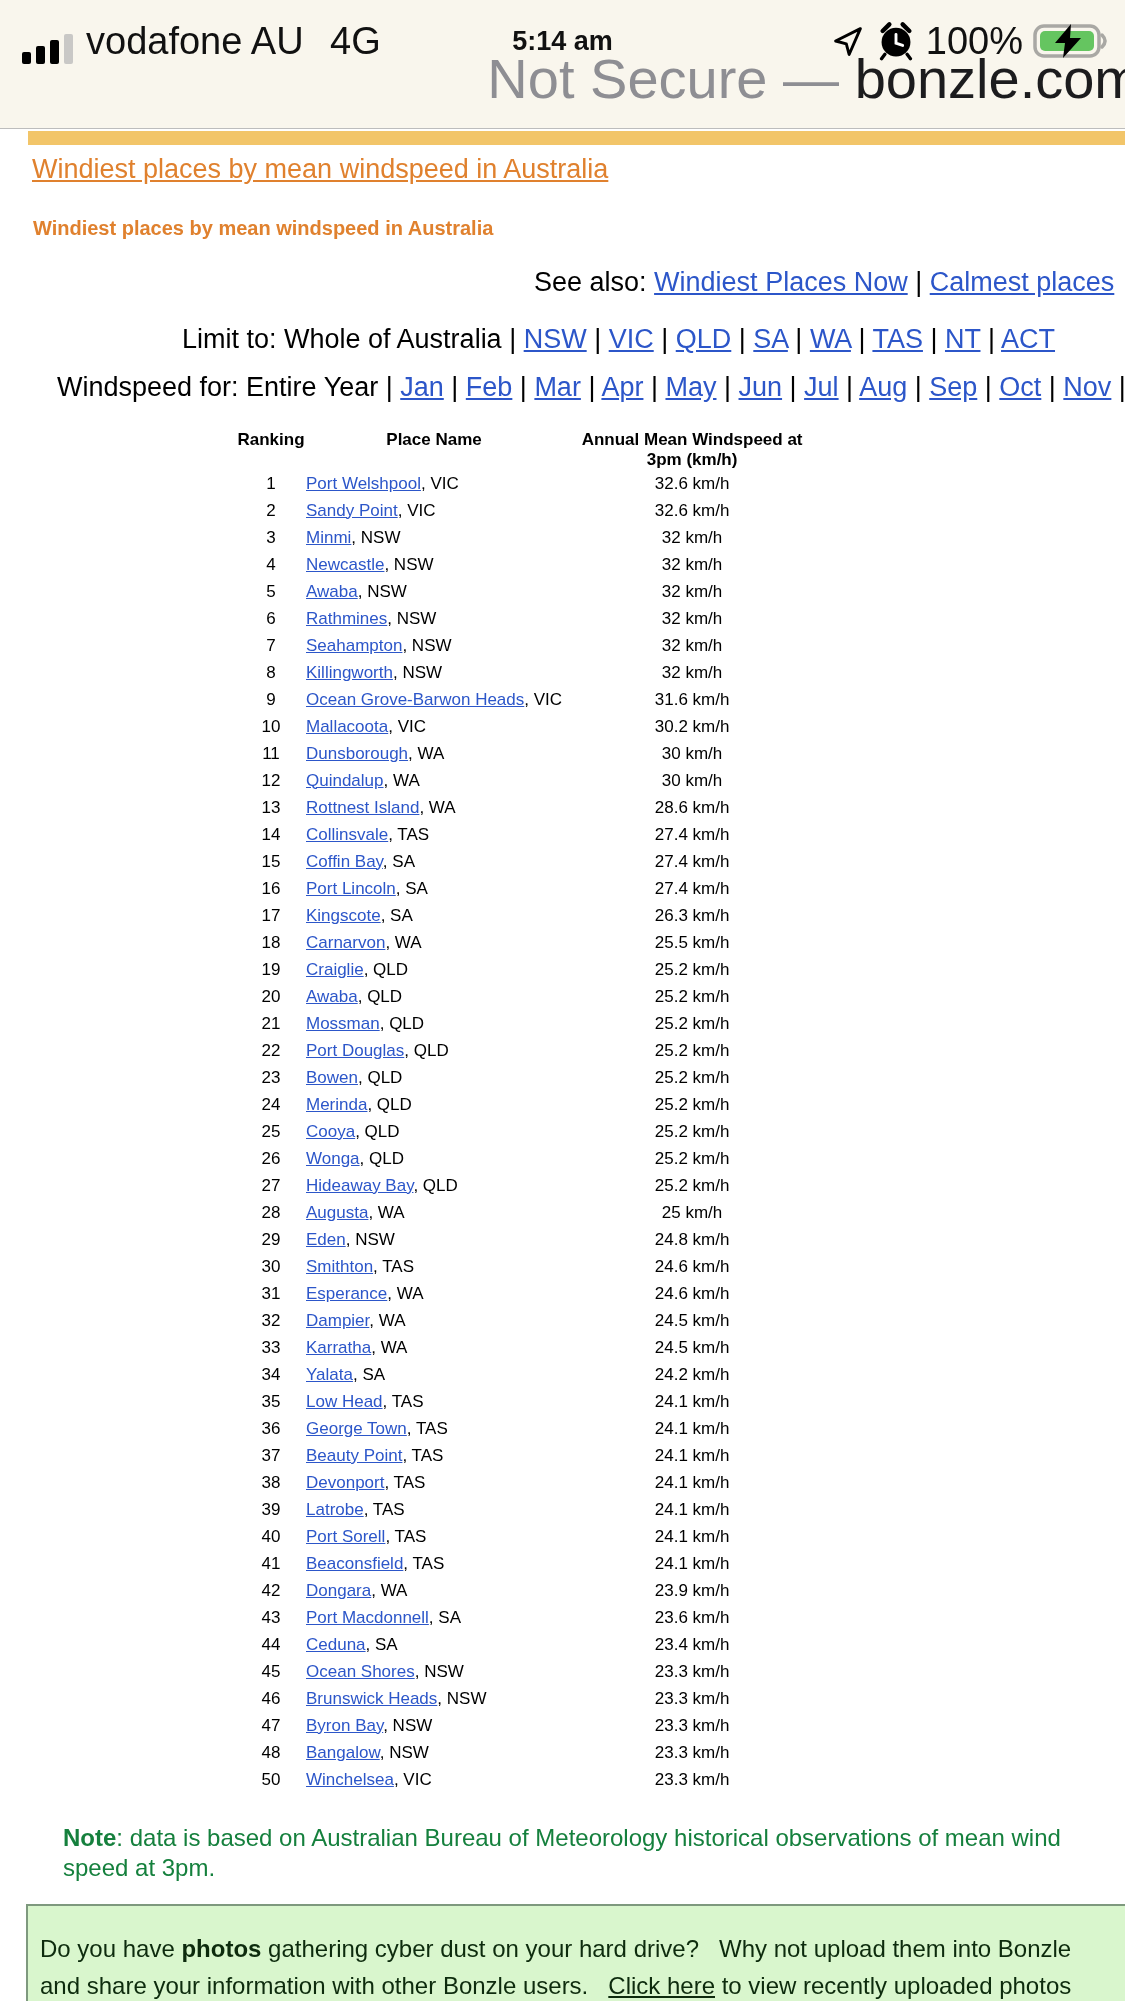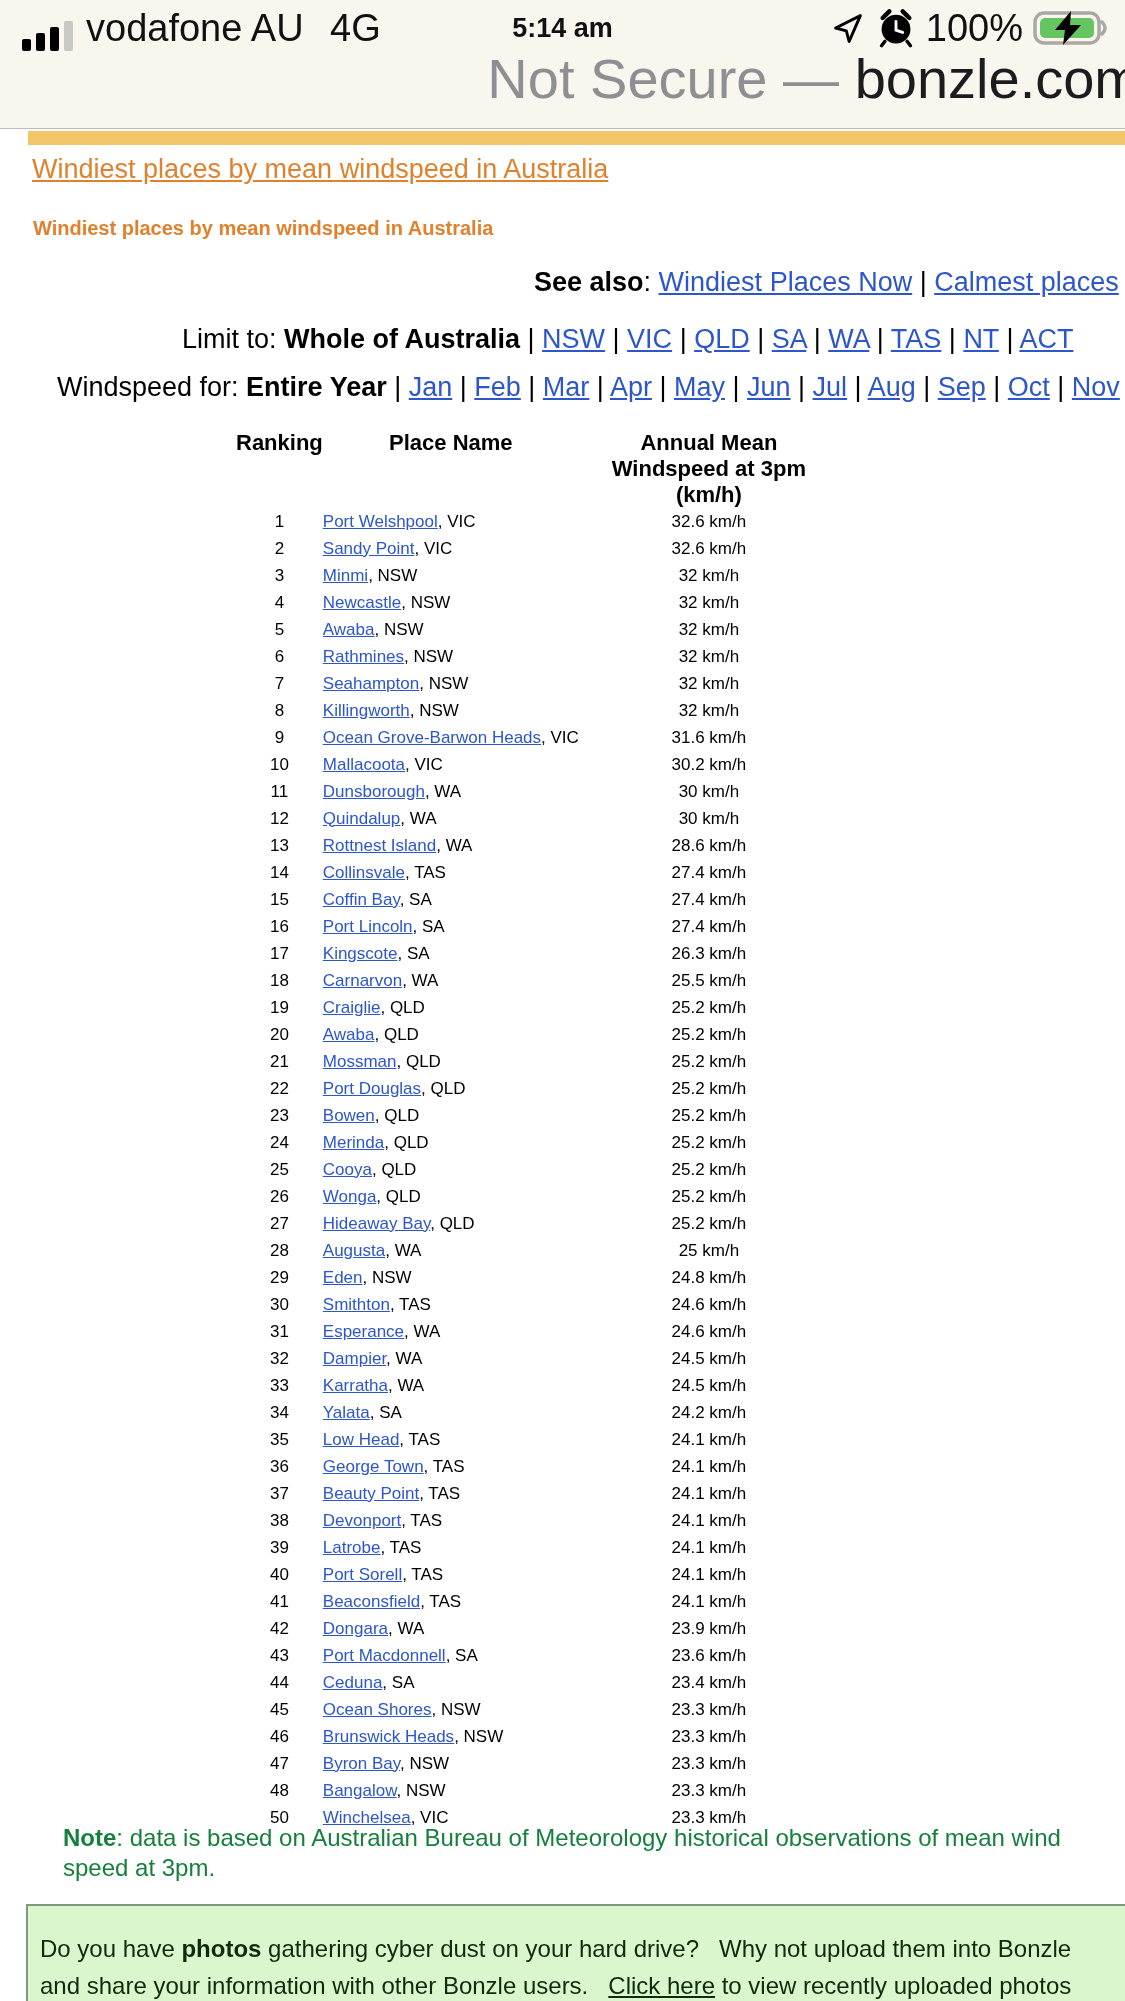--- a/index.html
+++ b/index.html
@@ -6,21 +6,21 @@
   *{box-sizing:border-box;}
   .stage{
     position:relative;width:1125px;height:2001px;overflow:hidden;
     background:#ffffff;margin:0 auto;
     font-family:"Liberation Sans","DejaVu Sans",sans-serif;
     color:#111;
   }
   
   .chrome{position:absolute;top:0;left:0;width:1125px;height:129px;
     background:var(--chrome-bg);border-bottom:1px solid #bdbdbd;}
-  .status-row{position:absolute;top:4px;left:0;width:100%;height:48px;text-decoration:underline;}
+  .status-row{position:absolute;top:17px;left:0;width:100%;height:48px;text-decoration:underline;}
   .sig{position:absolute;left:22px;top:9px;}
   .carrier{position:absolute;left:86px;top:0;font-size:38px;line-height:48px;}
   .network{position:absolute;left:330px;top:0;font-size:38px;line-height:48px;}
   .clock{position:absolute;left:0;right:0;top:0;text-align:center;
     font-size:27px;line-height:48px;font-weight:bold;}
   .right-icons{position:absolute;right:14px;top:0;height:48px;
     display:flex;align-items:center;gap:10px;}
   .pct{font-size:38px;}
   .url-row{position:absolute;top:50px;left:16px;width:100%;height:58px;
     text-align:right;font-size:56px;line-height:58px;white-space:nowrap;}
@@ -31,27 +31,27 @@
   .orange-bar{position:absolute;top:1px;left:28px;width:1572px;height:14px;
     background:var(--bar-orange);}
   .title-link{position:absolute;left:32px;top:22px;font-size:27px;line-height:34px;
     color:var(--accent-orange);text-decoration:underline;white-space:nowrap;}
   .page-heading{position:absolute;left:33px;top:84px;font-size:20px;line-height:28px;
     color:var(--accent-orange);font-weight:bold;white-space:nowrap;}
   .navline{position:absolute;font-size:27px;line-height:32px;white-space:nowrap;color:#000;}
   #see-also{left:534px;top:136px;}
   #limit-to{left:182px;top:193px;}
   #windspeed-for{left:57px;top:241px;}
-  .navline b{font-weight:bold;text-align:center;}
+  .navline b{font-weight:normal;text-align:center;}
   a.lnk{color:var(--link-blue);text-decoration:underline;cursor:pointer;}
   
   table.wind{position:absolute;left:236px;top:300px;border-collapse:collapse;
     table-layout:fixed;font-size:17px;color:#000;}
   table.wind col.c1{width:70px;} table.wind col.c2{width:228px;} table.wind col.c3{width:260px;}
-  table.wind th{font-weight:bold;font-size:22px;height:26px;vertical-align:top;padding:0;margin-top:39px;}
+  table.wind th{font-weight:bold;font-size:17px;height:26px;vertical-align:top;padding:0;margin-top:39px;}
   table.wind th.h1{text-align:center;}
   table.wind th.h2{text-align:center;}
   table.wind th.h3{text-align:center;}
   table.wind td{height:27px;padding:0;vertical-align:middle;}
   td.rank{text-align:center;}
   td.place{text-align:left;padding-left:8px;white-space:nowrap;}
   td.speed{text-align:center;white-space:nowrap;}
   
   .note{position:absolute;left:63px;top:1693px;font-size:24px;line-height:30px;color:#15803d;}
   .note-line{white-space:pre;}

